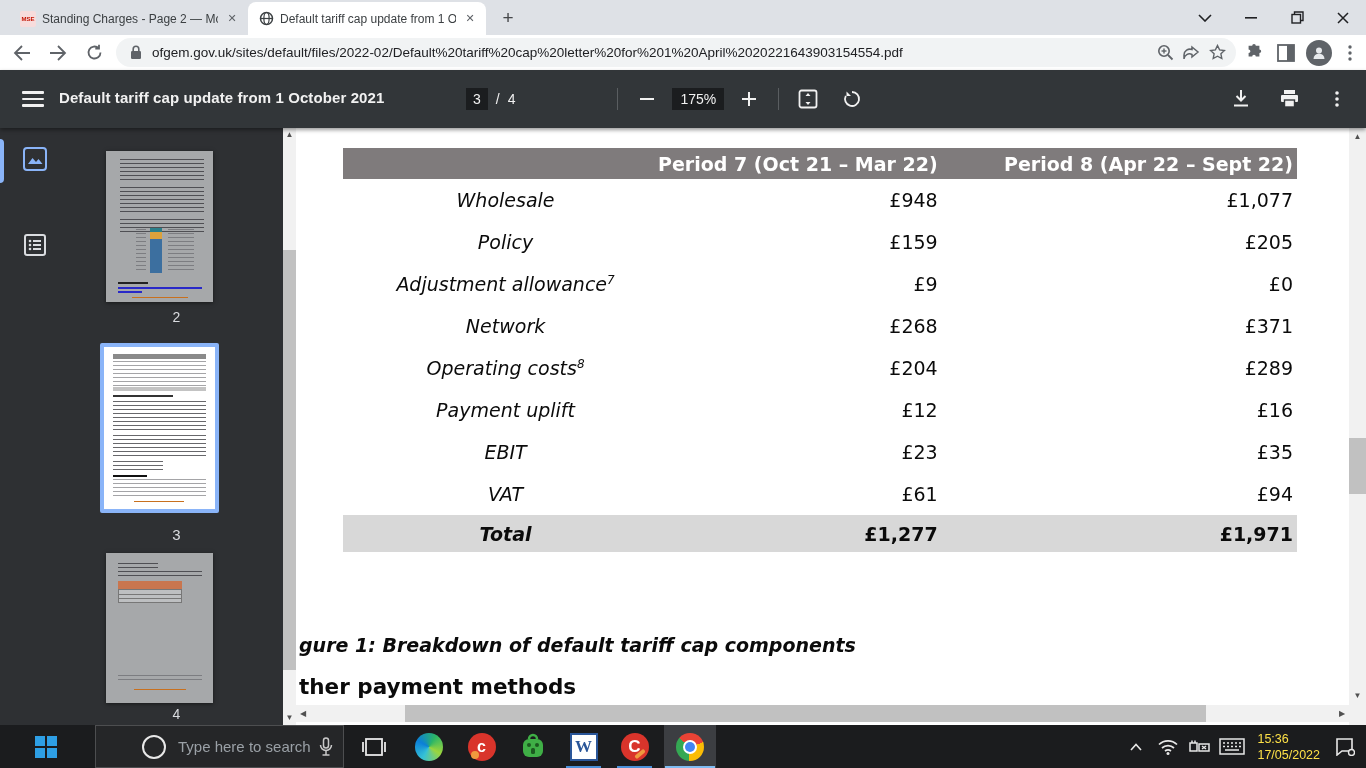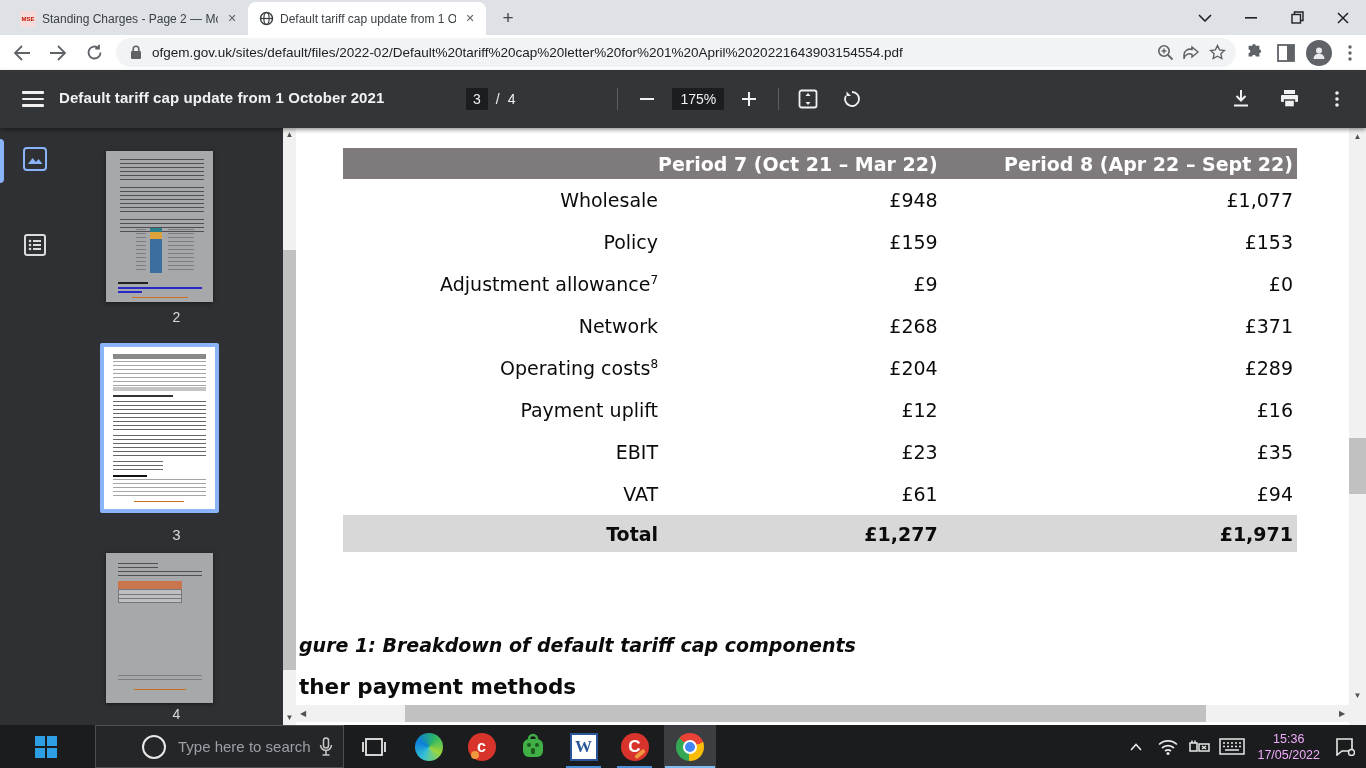--- a/index.html
+++ b/index.html
@@ -57,21 +57,21 @@
   .vscroll { position:absolute; right:0; top:0; width:17px; height:597px; background:#f1f1f1; }
   .scroll-arrow { position:absolute; width:100%; text-align:center; color:#505050; font-size:8px; line-height:14px; }
   .sthumb { position:absolute; background:#c1c1c1; }
 
   .main { position:absolute; left:296px; top:0; width:1053px; height:597px; background:#fff; font-family:"DejaVu Sans","Liberation Sans",sans-serif; color:#0b0b0b; }
 
   
   table.cap { position:absolute; left:47px; top:20px; width:954px; border-collapse:collapse; font-size:19px; }
   table.cap th { background:#7f7b7c; color:#fff; font-weight:bold; height:31px; text-align:right; white-space:nowrap; }
   table.cap td { height:42px; vertical-align:middle; }
-  td.lbl { text-align:right; padding-left:10px; }
+  td.lbl { text-align:center; padding-left:10px;font-style:italic; }
   td.val { text-align:right; }
   td.v2, th.v2 { padding-right:4px; }
   tr.totalrow td { background:#d8d8d8; font-weight:bold; height:37px; }
   sup { font-size:12px; }
 
   .figcaption { position:absolute; left:3px; top:506px; font-size:19px; font-weight:bold; font-style:italic; white-space:nowrap; }
   .secheading { position:absolute; left:3px; top:546px; font-size:21.5px; font-weight:bold; white-space:nowrap; }
 
   .hscroll { position:absolute; left:0; top:577px; width:1053px; height:17px; background:#f1f1f1; }
   .hthumb { position:absolute; left:109px; top:0; width:801px; height:17px; background:#c1c1c1; }
@@ -86,21 +86,21 @@
   .searchbox { width:249px; height:43px; margin-left:25px; background:#252628; border:1px solid #4d4e50; display:flex; align-items:center; }
   .cortana { width:24px; height:24px; border:2.5px solid #e8e8e8; border-radius:50%; margin-left:46px; }
   .searchtext { color:#9aa0a6; font-size:15px; margin-left:12px; flex:1; white-space:nowrap; }
   .tb-icon { width:43px; height:43px; display:flex; align-items:center; justify-content:center; position:relative; }
   .applogo { width:28px; height:28px; display:flex; align-items:center; justify-content:center; }
   .runline { position:absolute; bottom:0; left:4px; right:4px; height:2.5px; background:#4a90d9; }
   .chrometile { background:#3c3e42; }
   .chrometile .runline { background:#7fbcf2; left:1px; right:1px; }
   .tray { position:absolute; right:8px; top:0; height:43px; display:flex; align-items:center; gap:6px; color:#e8e8e8; }
   .trayicon { width:26px; height:43px; display:flex; align-items:center; justify-content:center; }
-  .clock { text-align:center; font-size:12.5px; line-height:16px; color:#f0abfc; padding:0 6px; white-space:nowrap; }
+  .clock { text-align:left; font-size:12.5px; line-height:16px; color:#fde047; padding:0 6px; white-space:nowrap; }
 
   svg { display:block; }
 </style>
 </head>
 <body>
 
 <div class="screen">
 
   <div class="tabstrip">
     <div class="tab inactive">
@@ -366,21 +366,21 @@
         </thead>
         <tbody>
             <tr>
               <td class="lbl">Wholesale</td>
               <td class="val">£948</td>
               <td class="val v2">£1,077</td>
             </tr>
             <tr>
               <td class="lbl">Policy</td>
               <td class="val">£159</td>
-              <td class="val v2">£153</td>
+              <td class="val v2">£205</td>
             </tr>
             <tr>
               <td class="lbl">Adjustment allowance<sup>7</sup></td>
               <td class="val">£9</td>
               <td class="val v2">£0</td>
             </tr>
             <tr>
               <td class="lbl">Network</td>
               <td class="val">£268</td>
               <td class="val v2">£371</td>

